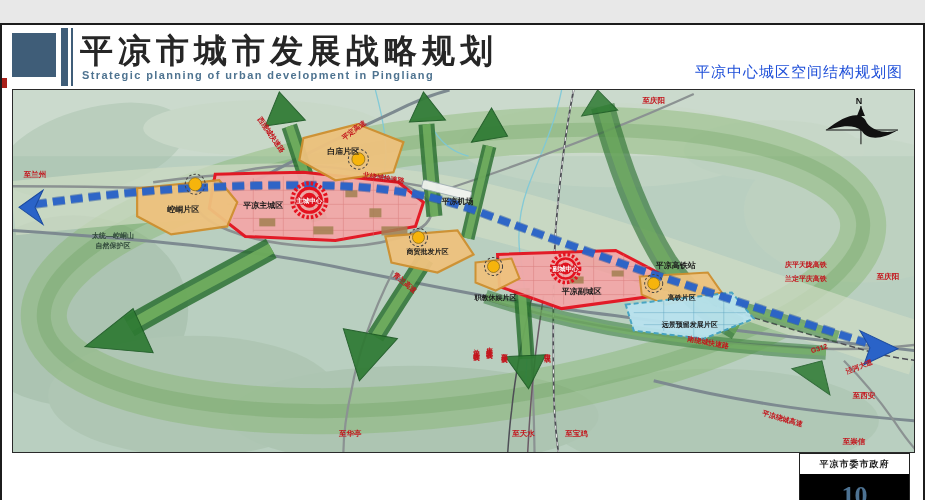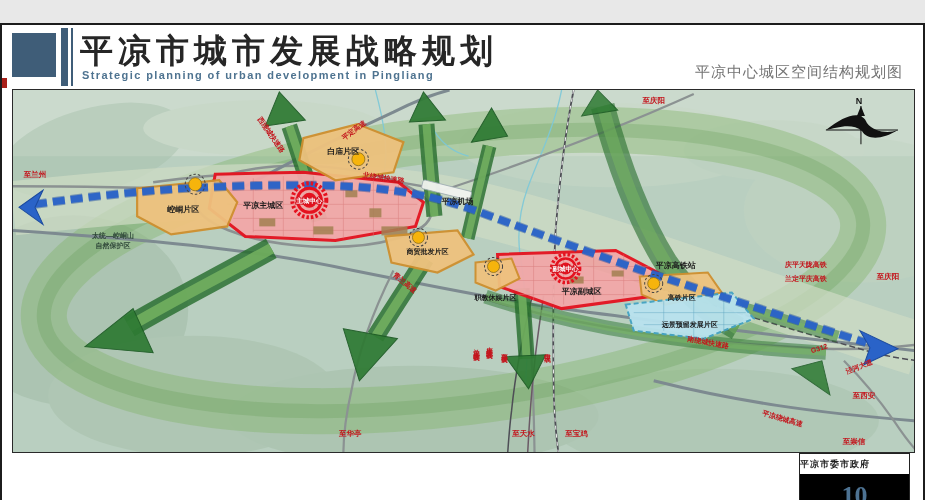--- a/index.html
+++ b/index.html
@@ -8,34 +8,34 @@
         font-family:"Liberation Sans","DejaVu Sans",sans-serif;margin-top:23px;}
   
   .logo-square{position:absolute;left:10px;top:8px;width:44px;height:44px;background:#3f5d78;}
   .logo-bar1{position:absolute;left:59px;top:3px;width:7px;height:58px;background:#3f5d78;}
   .logo-bar2{position:absolute;left:69px;top:3px;width:2px;height:58px;background:#3f5d78;}
   .logo-red{position:absolute;left:0;top:53px;width:5px;height:10px;background:#a82019;}
   .title-cn{position:absolute;left:78px;top:4px;font-size:33px;font-weight:900;color:#262626;
             letter-spacing:5px;white-space:nowrap;}
   .title-en{position:absolute;left:80px;top:44px;font-size:11px;font-weight:700;color:#4e7390;
             letter-spacing:1.4px;white-space:nowrap;text-align:center;}
-  .subtitle-right{position:absolute;right:20px;top:38px;font-size:15px;color:#737373;
+  .subtitle-right{position:absolute;right:20px;top:38px;font-size:15px;color:#1d4ed8;
             letter-spacing:1px;white-space:nowrap;text-align:right;}
   
   .map{position:absolute;left:10px;top:64px;width:903px;height:364px;border:1.5px solid #2a2a2a;
        box-sizing:border-box;background:#b9cfc0;}
   .map svg{display:block;width:100%;height:100%;}
   .vlabel{position:absolute;writing-mode:vertical-rl;text-orientation:upright;
           font-size:6.5px;font-weight:700;color:#c3151c;letter-spacing:1px;line-height:1;}
   
   .caption{position:absolute;left:85px;top:455px;font-size:21px;font-weight:900;color:#101010;
            letter-spacing:2.5px;white-space:nowrap;}
   .pagebox{position:absolute;left:797px;top:428px;width:111px;height:64px;border:1px solid #222;
            box-sizing:border-box;background:#fff;}
-  .pagebox .org{height:20px;line-height:20px;font-size:9px;font-weight:700;
+  .pagebox .org{height:20px;line-height:20px;text-align:center;font-size:9px;font-weight:700;
            color:#1c1c1c;font-family:"Liberation Serif","DejaVu Serif",serif;letter-spacing:1px;}
   .pagebox .num{height:43px;line-height:43px;text-align:center;font-size:26px;font-weight:700;
            color:#4d7292;background:#000000;font-family:"Liberation Serif","DejaVu Serif",serif;}
   
   .lz{font-size:8px;font-weight:700;fill:#1c1c1c;}
   .lzs{font-size:7px;font-weight:700;fill:#1c1c1c;}
   .lr{font-size:7.5px;font-weight:700;fill:#c3151c;}
   .lrs{font-size:7px;font-weight:700;fill:#c3151c;}
   .ld{font-size:7px;font-weight:700;fill:#2e4638;}
   .lc{font-size:6.5px;font-weight:700;fill:#ffffff;paint-order:stroke;stroke:#d61420;stroke-width:2px;}

